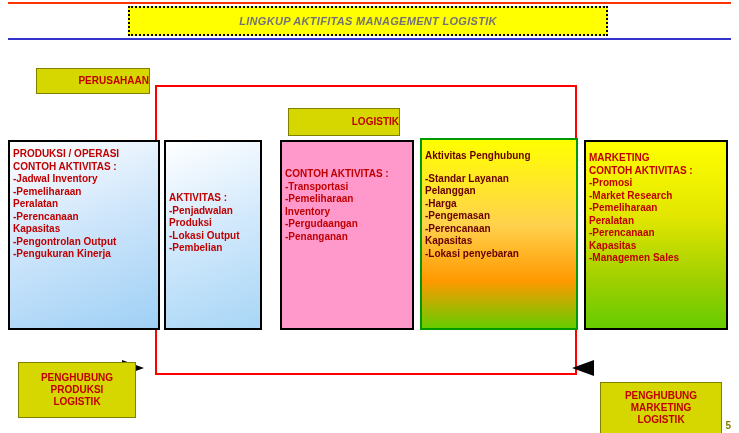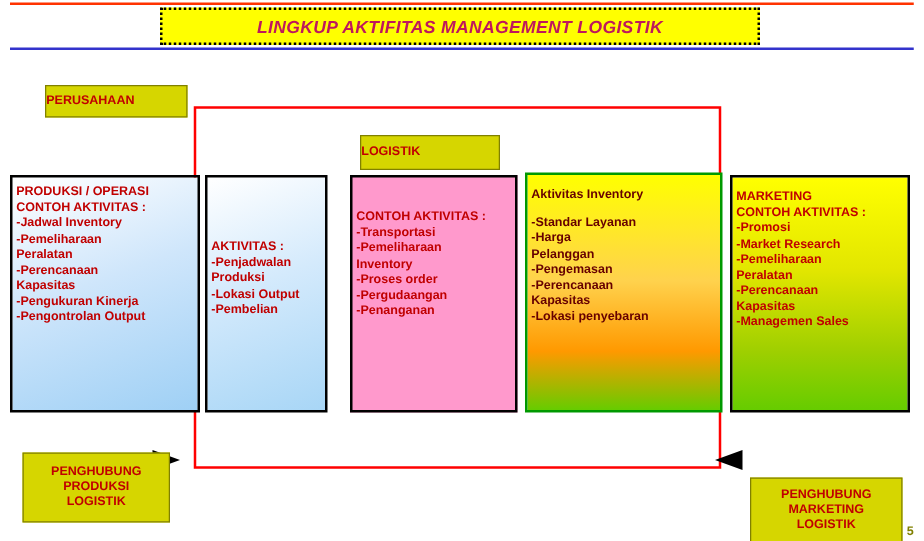--- a/index.html
+++ b/index.html
@@ -28,45 +28,45 @@
     width: 480px;
     height: 30px;
     background: #ffff00;
     border: 2px dotted #000000;
     box-sizing: border-box;
     display: flex;
     align-items: center;
     justify-content: center;
   }
   .title-text {
-    font-size: 14px;
+    font-size: 11px;
     font-weight: bold;
     font-style: italic;
-    color: #be185d;
+    color: #737373;
     letter-spacing: 0.3px;
     white-space: nowrap;
   }
   .rule {
     position: absolute;
     left: 8px;
     width: 723px;
     height: 2px;
   }
   .rule-top { top: 2px; background: #ff3300; }
   .rule-bottom { top: 38px; background: #3333cc; }
 
   
   .chip {
     position: absolute;
     background: #d6d600;
     border: 1px solid #808000;
     box-sizing: border-box;
     display: flex;
     align-items: center;
-    justify-content: flex-start;
+    justify-content: flex-end;
     text-align: center;
     color: #c00000;
     font-weight: bold;
     font-size: 10px;
     line-height: 12px;
   }
   .chip-perusahaan { left: 36px; top: 68px; width: 114px; height: 26px; }
   .chip-logistik { left: 288px; top: 108px; width: 112px; height: 28px; }
   .chip-penghubung-produksi {
     left: 18px; top: 362px; width: 118px; height: 56px;
@@ -177,48 +177,47 @@
   <div class="red-frame"></div>
 
   <div class="panel panel-produksi">
     <span class="head line">PRODUKSI / OPERASI</span>
     <span class="head line">CONTOH AKTIVITAS :</span>
     <span class="line">-Jadwal Inventory</span>
     <span class="line">-Pemeliharaan</span>
     <span class="line">Peralatan</span>
     <span class="line">-Perencanaan</span>
     <span class="line">Kapasitas</span>
+    <span class="line">-Pengontrolan Output</span>
     <span class="line">-Pengukuran Kinerja</span>
-    <span class="line">-Pengontrolan Output</span>
   </div>
 
   <div class="panel panel-aktivitas" style="padding-top:50px;">
     <span class="head line">AKTIVITAS :</span>
     <span class="line">-Penjadwalan</span>
     <span class="line">Produksi</span>
     <span class="line">-Lokasi Output</span>
     <span class="line">-Pembelian</span>
   </div>
 
   <div class="panel panel-contoh" style="padding-top:26px;">
     <span class="head line">CONTOH AKTIVITAS :</span>
     <span class="line">-Transportasi</span>
     <span class="line">-Pemeliharaan</span>
     <span class="line">Inventory</span>
-    <span class="line">-Proses order</span>
     <span class="line">-Pergudaangan</span>
     <span class="line">-Penanganan</span>
   </div>
 
   <div class="panel panel-penghubung" style="padding-top:10px;">
-    <span class="head line">Aktivitas Inventory</span>
+    <span class="head line">Aktivitas Penghubung</span>
     <span class="line" style="height:10px"></span>
     <span class="line">-Standar Layanan</span>
+    <span class="line">Pelanggan</span>
     <span class="line">-Harga</span>
-    <span class="line">Pelanggan</span>
     <span class="line">-Pengemasan</span>
     <span class="line">-Perencanaan</span>
     <span class="line">Kapasitas</span>
     <span class="line">-Lokasi penyebaran</span>
   </div>
 
   <div class="panel panel-marketing" style="padding-top:10px;">
     <span class="head line">MARKETING</span>
     <span class="head line">CONTOH AKTIVITAS :</span>
     <span class="line">-Promosi</span>

